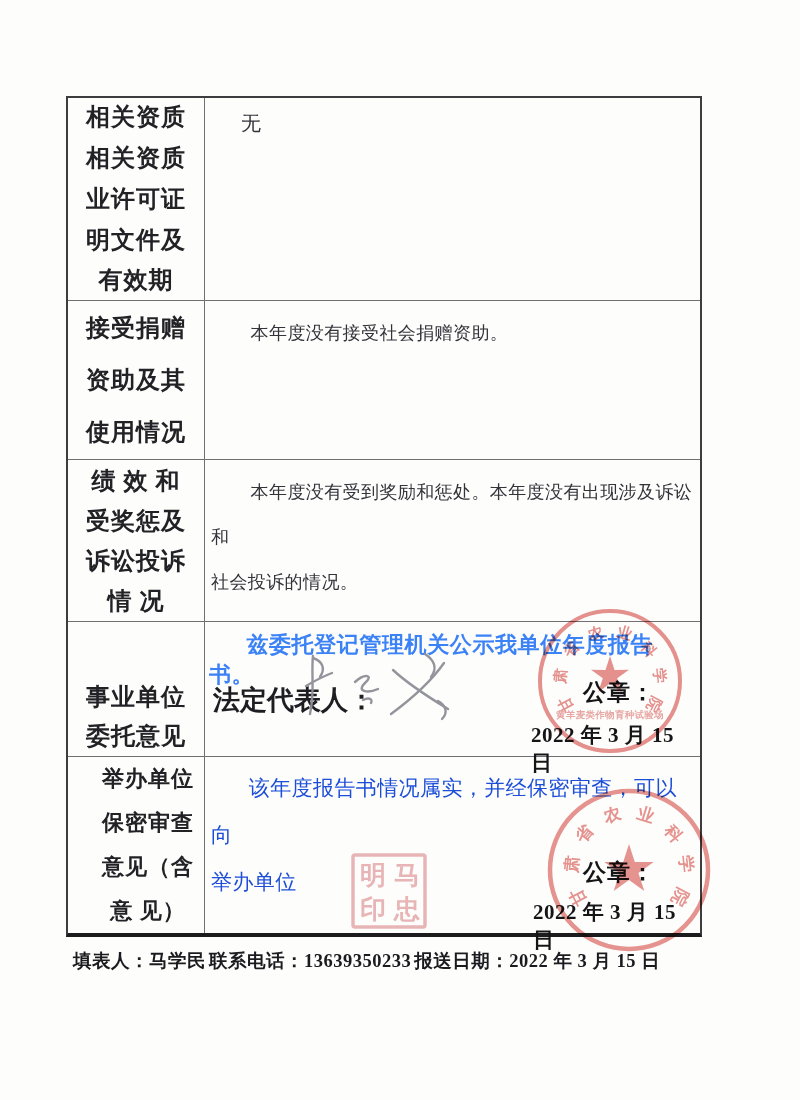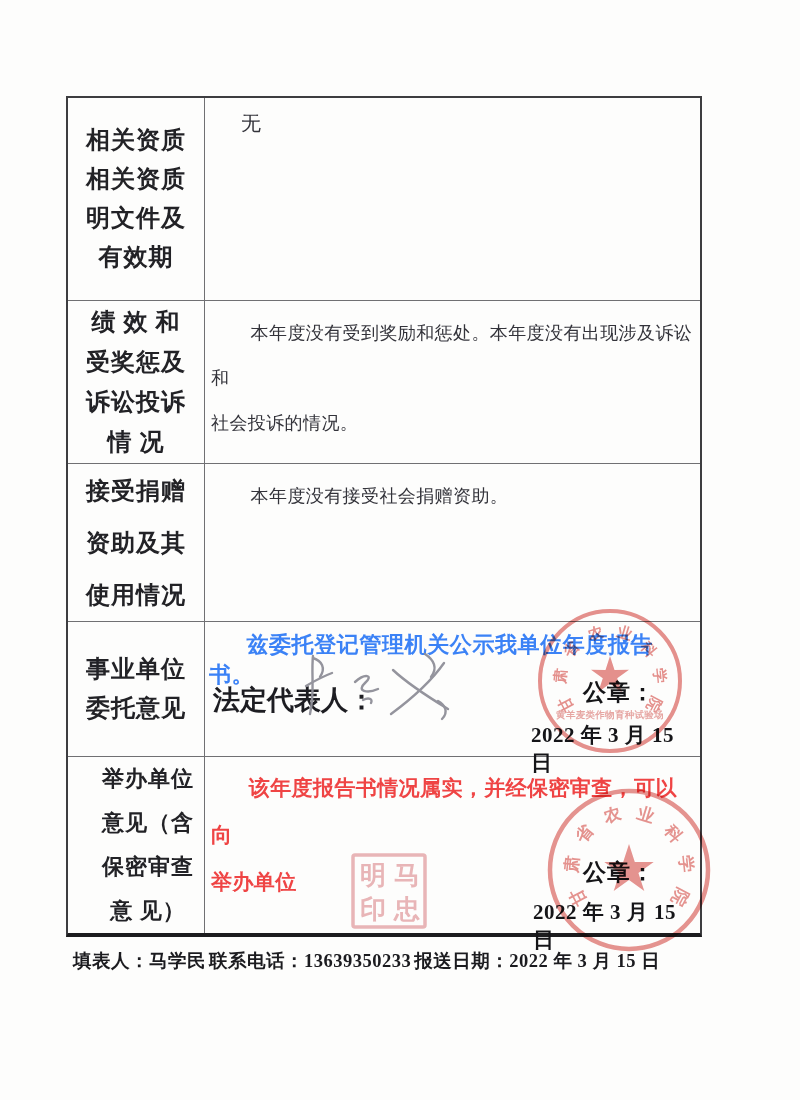--- a/index.html
+++ b/index.html
@@ -15,34 +15,34 @@
     box-sizing:border-box;display:flex;flex-direction:column;background:transparent;
   }
   .row{display:flex;border-bottom:1px solid #707073;box-sizing:border-box;}
   .row:last-child{border-bottom:none;}
   .label-cell{
     width:137px;min-width:137px;border-right:1px solid #707073;box-sizing:border-box;
     display:flex;flex-direction:column;justify-content:center;align-items:center;
     font-size:24px;font-weight:700;color:#222226;letter-spacing:1px;
   }
   .label-cell div{text-align:center;}
-  .r1 .label-cell{line-height:39px;}
+  .r1 .label-cell{line-height:39px;justify-content:space-between;}
   .r2 .label-cell{line-height:40px;}
   .r3 .label-cell{line-height:52px;}
-  .r4 .label-cell{line-height:39px;}
+  .r4 .label-cell{line-height:39px;justify-content:flex-end;}
   .r5 .label-cell{line-height:44px;font-size:22px;padding-left:24px;}
   .content-cell{flex:1;position:relative;box-sizing:border-box;}
   .plain-val{position:absolute;left:36px;top:12px;font-size:20px;color:#33333a;}
   .para{
     position:absolute;left:6px;right:4px;top:10px;
     font-size:18px;line-height:45px;color:#33333a;text-indent:2.2em;letter-spacing:0.4px;
   }
   .para-bold{
     position:absolute;left:6px;right:2px;top:8px;
-    font-size:21px;line-height:47px;font-weight:700;color:#ef4444;letter-spacing:0.4px;
+    font-size:21px;line-height:47px;font-weight:400;color:#1d4ed8;letter-spacing:0.4px;
   }
   .para-bold .ln1{text-indent:1.8em;}
   .statement{
     position:absolute;left:4px;right:2px;top:8px;
     font-size:22px;font-weight:700;color:#3b82f6;text-indent:1.7em;letter-spacing:0.6px;
   }
   .legal-rep{position:absolute;left:8px;top:60px;font-size:27px;font-weight:700;color:#1d1d22;}
   .seal-word{position:absolute;font-size:23px;font-weight:700;color:#151518;letter-spacing:1px;}
   .r4 .seal-word{left:378px;top:55px;}
   .r5 .seal-word{left:378px;top:100px;}
@@ -62,51 +62,52 @@
 <body>
 
 <div class="page">
 
   <div class="table">
 
     <div class="row r1" style="height:204px;">
       <div class="label-cell">
         <div>相关资质</div>
         <div>相关资质</div>
+        <div>业许可证</div>
         <div>明文件及</div>
         <div>有效期</div>
       </div>
       <div class="content-cell">
         <div class="plain-val">无</div>
+      </div>
+    </div>
+
+    <div class="row r3" style="height:159px;">
+      <div class="label-cell">
+        <div>接受捐赠</div>
+        <div>资助及其</div>
+        <div>使用情况</div>
+      </div>
+      <div class="content-cell">
+        <div class="para">本年度没有接受社会捐赠资助。</div>
       </div>
     </div>
 
     <div class="row r2" style="height:163px;">
       <div class="label-cell">
         <div>绩 效 和</div>
         <div>受奖惩及</div>
         <div>诉讼投诉</div>
         <div>情  况</div>
       </div>
       <div class="content-cell">
         <div class="para">
           <div>本年度没有受到奖励和惩处。本年度没有出现涉及诉讼和</div>
           <div style="text-indent:0;">社会投诉的情况。</div>
         </div>
-      </div>
-    </div>
-
-    <div class="row r3" style="height:159px;">
-      <div class="label-cell">
-        <div>接受捐赠</div>
-        <div>资助及其</div>
-        <div>使用情况</div>
-      </div>
-      <div class="content-cell">
-        <div class="para">本年度没有接受社会捐赠资助。</div>
       </div>
     </div>
 
     <div class="row r4" style="height:135px;">
       <div class="label-cell">
         <div>事业单位</div>
         <div>委托意见</div>
       </div>
       <div class="content-cell">
         <div class="statement">兹委托登记管理机关公示我单位年度报告书。</div>
@@ -125,22 +126,22 @@
           </g>
         </svg>
         <div class="seal-word">公章：</div>
         <div class="date-line">2022 年 3 月 15 日</div>
       </div>
     </div>
 
     <div class="row r5" style="flex:1;">
       <div class="label-cell">
         <div>举办单位</div>
+        <div>保密审查</div>
         <div>意见（含</div>
-        <div>保密审查</div>
         <div>意 见）</div>
       </div>
       <div class="content-cell">
         <div class="para-bold">
           <div class="ln1">该年度报告书情况属实，并经保密审查，可以向</div>
           <div>举办单位</div>
         </div>
         <div class="seal-word">公章：</div>
         <div class="date-line">2022 年 3 月 15 日</div>
       </div>

